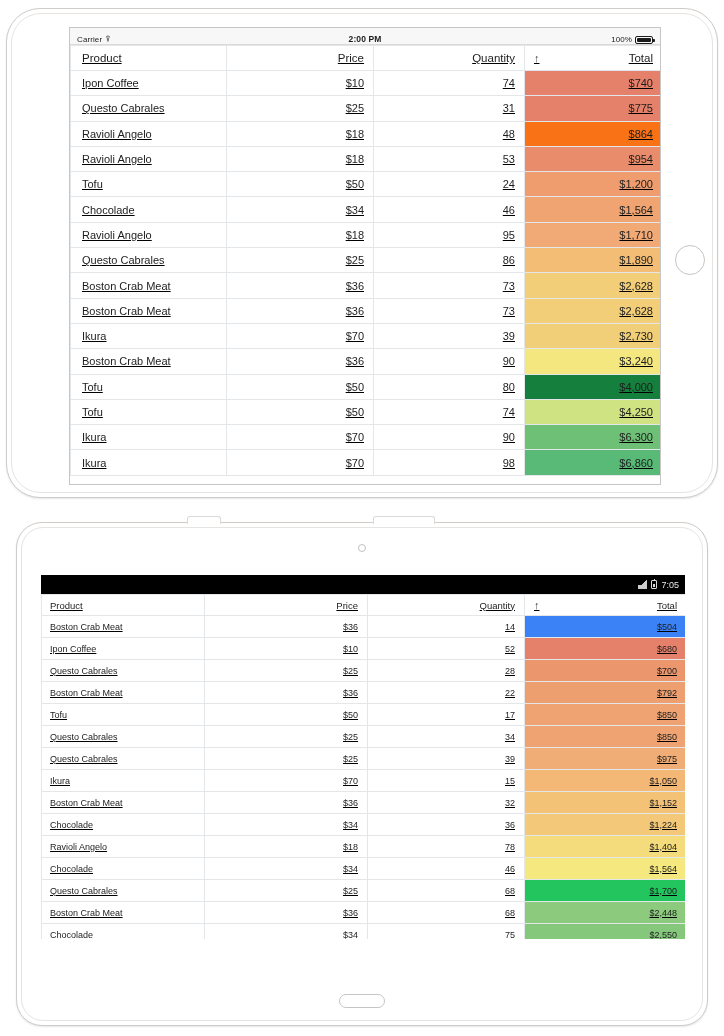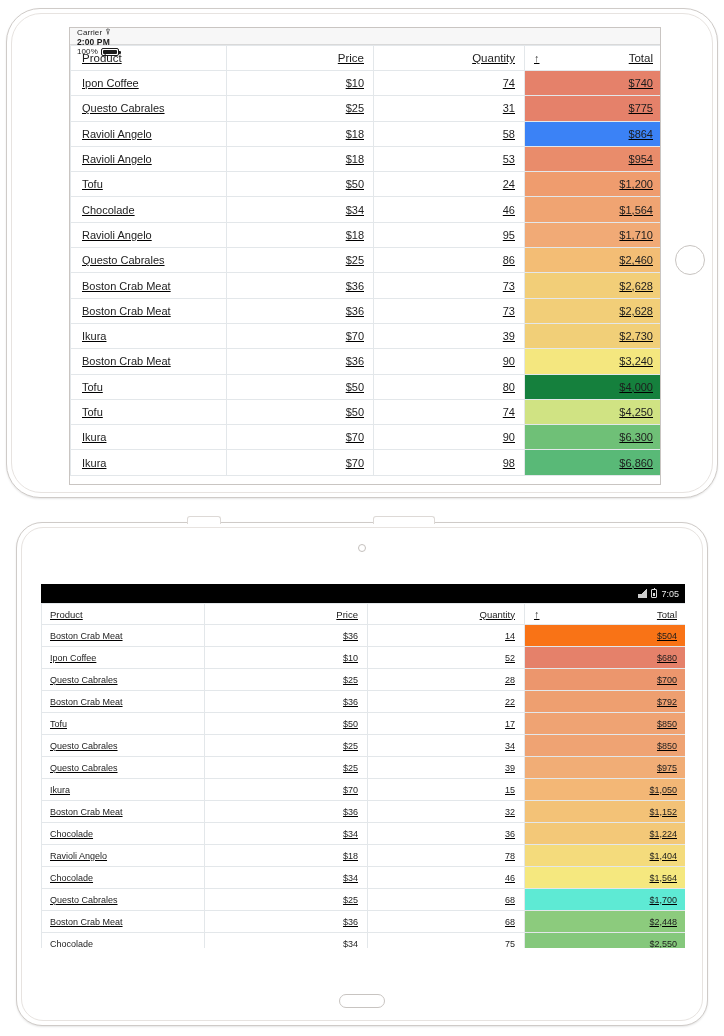--- a/index.html
+++ b/index.html
@@ -44,26 +44,25 @@
     background: #ffffff;
     border: 1px solid #c9c5c2;
     overflow: hidden;
   }
 
   
   .ios-status {
     height: 17px;
     background: #f7f7f7;
     border-bottom: 1px solid #d9d9d9;
-    display: flex; align-items: flex-start;
+    display: flex; align-items: flex-end;
     padding: 0 7px;
     font-size: 8px;
     color: #1b1b1b;
     letter-spacing: .1px;
-    flex-direction: column;
   }
   .ios-status .left { display: flex; align-items: center; gap: 3px; flex: 1 1 0; }
   .ios-status .mid { flex: 0 0 auto; font-weight: bold; font-size: 8.5px; }
   .ios-status .right { display: flex; align-items: center; justify-content: flex-end; gap: 3px; flex: 1 1 0; }
   .wifi-glyph { font-size: 9px; line-height: 1; }
   .batt {
     position: relative;
     width: 18px; height: 8px;
     border: 1px solid #1b1b1b;
     border-radius: 2px;
@@ -110,21 +109,21 @@
     height: 8px;
     border: 1.2px solid #ddd9d6;
     border-bottom: none;
     border-radius: 3px 3px 0 0;
     background: #fff;
   }
   .droid-side-btn.b1 { left: 170px; width: 34px; }
   .droid-side-btn.b2 { left: 356px; width: 62px; }
   .droid-screen {
     position: absolute;
-    left: 24px; top: 61px;
+    left: 24px; top: 52px;
     width: 644px; height: 364px;
     background: #ffffff;
     overflow: hidden;
   }
   .droid-status {
     height: 19px; background: #000000;
     display: flex; align-items: center; justify-content: flex-end;
     padding-right: 6px; gap: 4px;
     color: #e8e8e8; font-size: 9px;
   }
@@ -247,22 +246,22 @@
             </tr>
             <tr>
               <td class="c-prod">Questo Cabrales</td>
               <td class="c-price">$25</td>
               <td class="c-qty">31</td>
               <td class="c-total" style="background: rgb(229, 129, 106);">$775</td>
             </tr>
             <tr>
               <td class="c-prod">Ravioli Angelo</td>
               <td class="c-price">$18</td>
-              <td class="c-qty">58</td>
-              <td class="c-total" style="background: #3b82f6; padding-left: 16px;">$864</td>
+              <td class="c-qty">48</td>
+              <td class="c-total" style="background: #f97316; padding-left: 16px;">$864</td>
             </tr>
             <tr>
               <td class="c-prod">Ravioli Angelo</td>
               <td class="c-price">$18</td>
               <td class="c-qty">53</td>
               <td class="c-total" style="background: rgb(233, 140, 107);">$954</td>
             </tr>
             <tr>
               <td class="c-prod">Tofu</td>
               <td class="c-price">$50</td>
@@ -278,21 +277,21 @@
             <tr>
               <td class="c-prod">Ravioli Angelo</td>
               <td class="c-price">$18</td>
               <td class="c-qty">95</td>
               <td class="c-total" style="background: rgb(241, 170, 118);">$1,710</td>
             </tr>
             <tr>
               <td class="c-prod">Questo Cabrales</td>
               <td class="c-price">$25</td>
               <td class="c-qty">86</td>
-              <td class="c-total" style="background: rgb(243, 189, 117);">$2,460</td>
+              <td class="c-total" style="background: rgb(243, 189, 117);">$1,890</td>
             </tr>
             <tr>
               <td class="c-prod">Boston Crab Meat</td>
               <td class="c-price">$36</td>
               <td class="c-qty">73</td>
               <td class="c-total" style="background: rgb(242, 206, 120);">$2,628</td>
             </tr>
             <tr>
               <td class="c-prod">Boston Crab Meat</td>
               <td class="c-price">$36</td>
@@ -374,21 +373,21 @@
                 <span>Total</span>
               </span>
             </th>
           </tr>
         </thead>
         <tbody>
             <tr>
               <td class="c-prod">Boston Crab Meat</td>
               <td class="c-price">$36</td>
               <td class="c-qty">14</td>
-              <td class="c-total" style="background: #f97316;">$504</td>
+              <td class="c-total" style="background: #3b82f6;">$504</td>
             </tr>
             <tr>
               <td class="c-prod">Ipon Coffee</td>
               <td class="c-price">$10</td>
               <td class="c-qty">52</td>
               <td class="c-total" style="background: rgb(229, 129, 106);">$680</td>
             </tr>
             <tr>
               <td class="c-prod">Questo Cabrales</td>
               <td class="c-price">$25</td>
@@ -446,21 +445,21 @@
             <tr>
               <td class="c-prod">Chocolade</td>
               <td class="c-price">$34</td>
               <td class="c-qty">46</td>
               <td class="c-total" style="background: rgb(245, 232, 127);">$1,564</td>
             </tr>
             <tr>
               <td class="c-prod">Questo Cabrales</td>
               <td class="c-price">$25</td>
               <td class="c-qty">68</td>
-              <td class="c-total" style="background: #5eead4;">$1,700</td>
+              <td class="c-total" style="background: #22c55e;">$1,700</td>
             </tr>
             <tr>
               <td class="c-prod">Boston Crab Meat</td>
               <td class="c-price">$36</td>
               <td class="c-qty">68</td>
               <td class="c-total" style="background: rgb(140, 203, 125);">$2,448</td>
             </tr>
             <tr>
               <td class="c-prod">Chocolade</td>
               <td class="c-price">$34</td>

